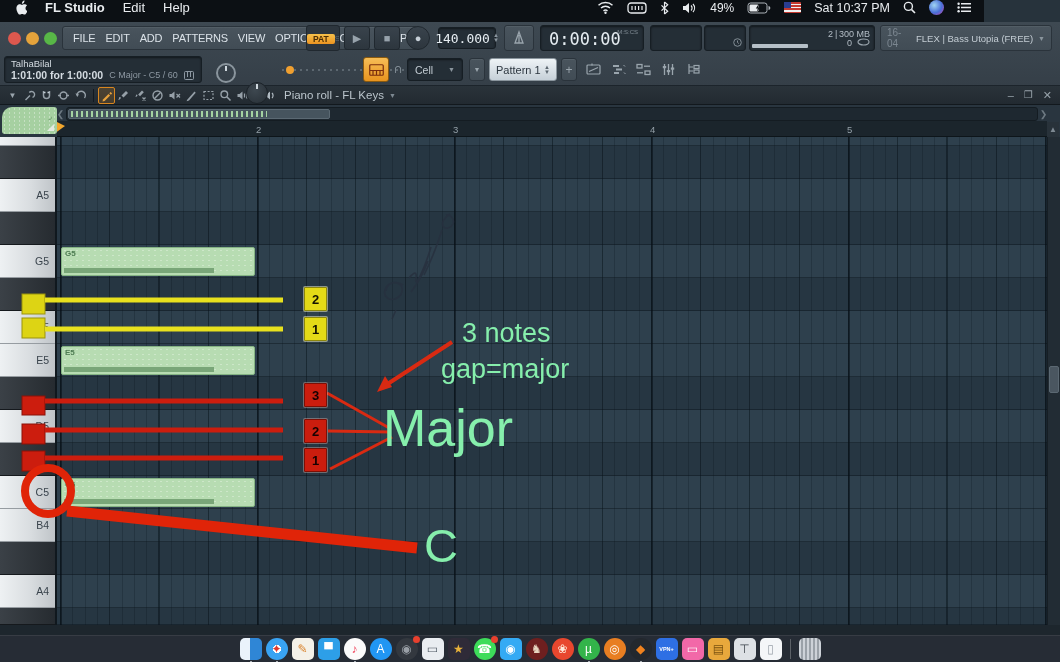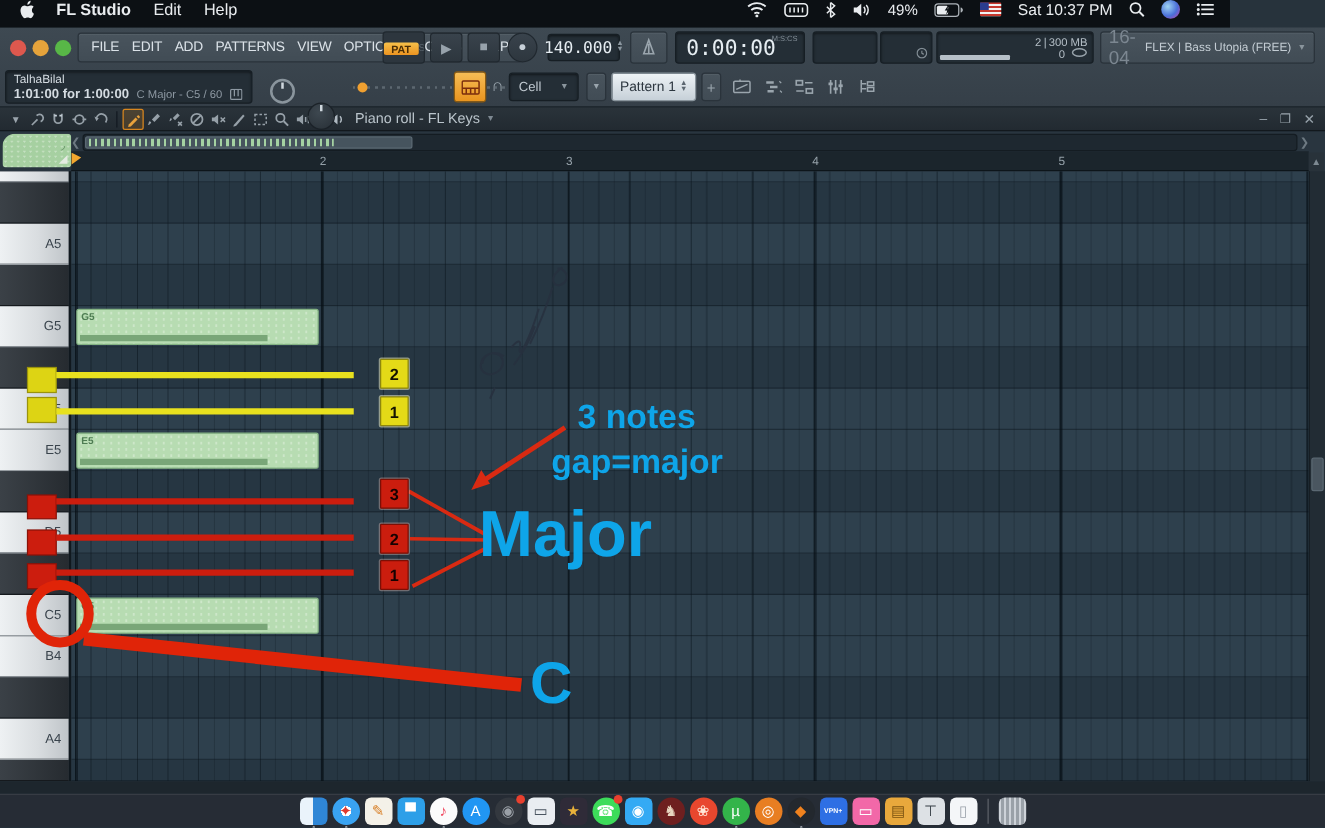--- a/index.html
+++ b/index.html
@@ -117,21 +117,21 @@
   #bottomedge { position:absolute; left:0; top:520px; width:1060px; height:10px; background:#1d262d; }
 
   
   #annsvg { position:absolute; left:0; top:0; width:1060px; height:662px; z-index:60; pointer-events:none; }
   .badge { position:absolute; width:23px; height:24px; z-index:61; display:flex; align-items:center;
     justify-content:center; font-size:13px; font-weight:bold; border-radius:1px; }
   .badge-yellow { background:#e4da17; border:1px solid #8e870c; color:#141202;
     box-shadow:0 0 0 1px rgba(250,250,210,.5); }
   .badge-red { background:#cb1d0e; border:1px solid #7c0f05; color:#160202;
     box-shadow:0 0 0 1px rgba(250,210,200,.35); }
-  .anntext { position:absolute; color:#0ea5e9; font-weight:bold; z-index:61;
+  .anntext { position:absolute; color:#86efac; font-weight:normal; z-index:61;
     font-family:"Liberation Sans", sans-serif; white-space:nowrap; }
 
   
   #dock { position:absolute; left:0; top:635px; width:1060px; height:27px;
     background:rgba(38,43,53,.92); border-top:1px solid rgba(255,255,255,.08);
     display:flex; align-items:center; justify-content:center; gap:4px; z-index:40; }
   .dockicon { width:22px; height:22px; border-radius:5px; display:flex; align-items:center;
     justify-content:center; font-size:12px; position:relative; flex:0 0 auto; }
   .dockicon.round { border-radius:50%; }
   .dockicon .dot { position:absolute; bottom:-3px; left:50%; transform:translateX(-50%);
@@ -257,21 +257,21 @@
         <span style="position:absolute; left:78px; top:3px; font-size:9px; color:#b4bec6;">2</span>
         <span style="position:absolute; left:85px; top:3px; font-size:9px; color:#b4bec6;">|</span>
         <span style="position:absolute; right:4px; top:3px; font-size:9px; color:#b4bec6;">300 MB</span>
         <span style="position:absolute; right:22px; bottom:2px; font-size:9px; color:#b4bec6;">0</span>
         <svg class="icon abs" style="right:4px; bottom:4px;" width="13" height="8" viewBox="0 0 13 8">
             <ellipse cx="6.5" cy="4" rx="5.5" ry="3" fill="none" stroke="#97a2aa" stroke-width="1.2"></ellipse>
           </svg>
         <div class="abs" style="left:2px; bottom:2px; width:56px; height:4px; background:#b6c0c8; border-radius:1px;"></div>
       </div>
       <div class="panel abs" style="left:880px; top:3px; width:172px; height:26px; display:flex; align-items:center; padding:0 6px; gap:5px;">
-        <span style="font-size:15px; color:#7c8791;">16-04</span>
+        <span style="font-size:10px; color:#7c8791;">16-04</span>
         <span style="font-size:9.5px; color:#c3ccd3; white-space:nowrap;">FLEX | Bass Utopia (FREE)</span>
         <span style="font-size:7px; color:#8a959d; margin-left:auto;">▼</span>
       </div>
     </div>
 
     <div class="trow" style="top:32px;">
       <div id="hintpanel" class="dpanel abs" style="left:4px; top:2px; width:198px; height:27px;">
         <span style="font-size:9.5px;">TalhaBilal</span>
         <div style="display:flex; align-items:center; gap:6px;">
           <span style="font-size:10.5px; font-weight:bold;">1:01:00 for 1:00:00</span>

